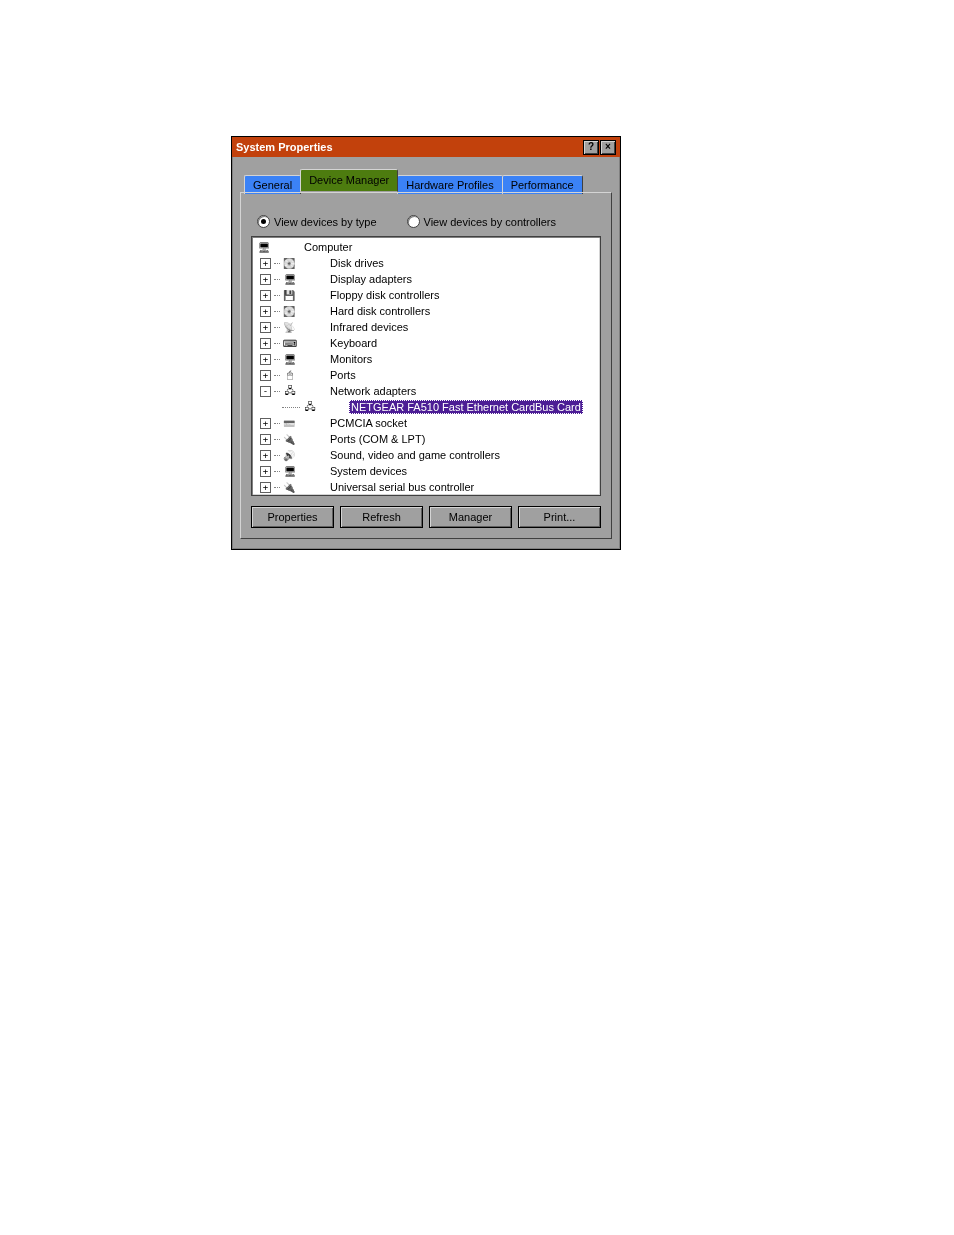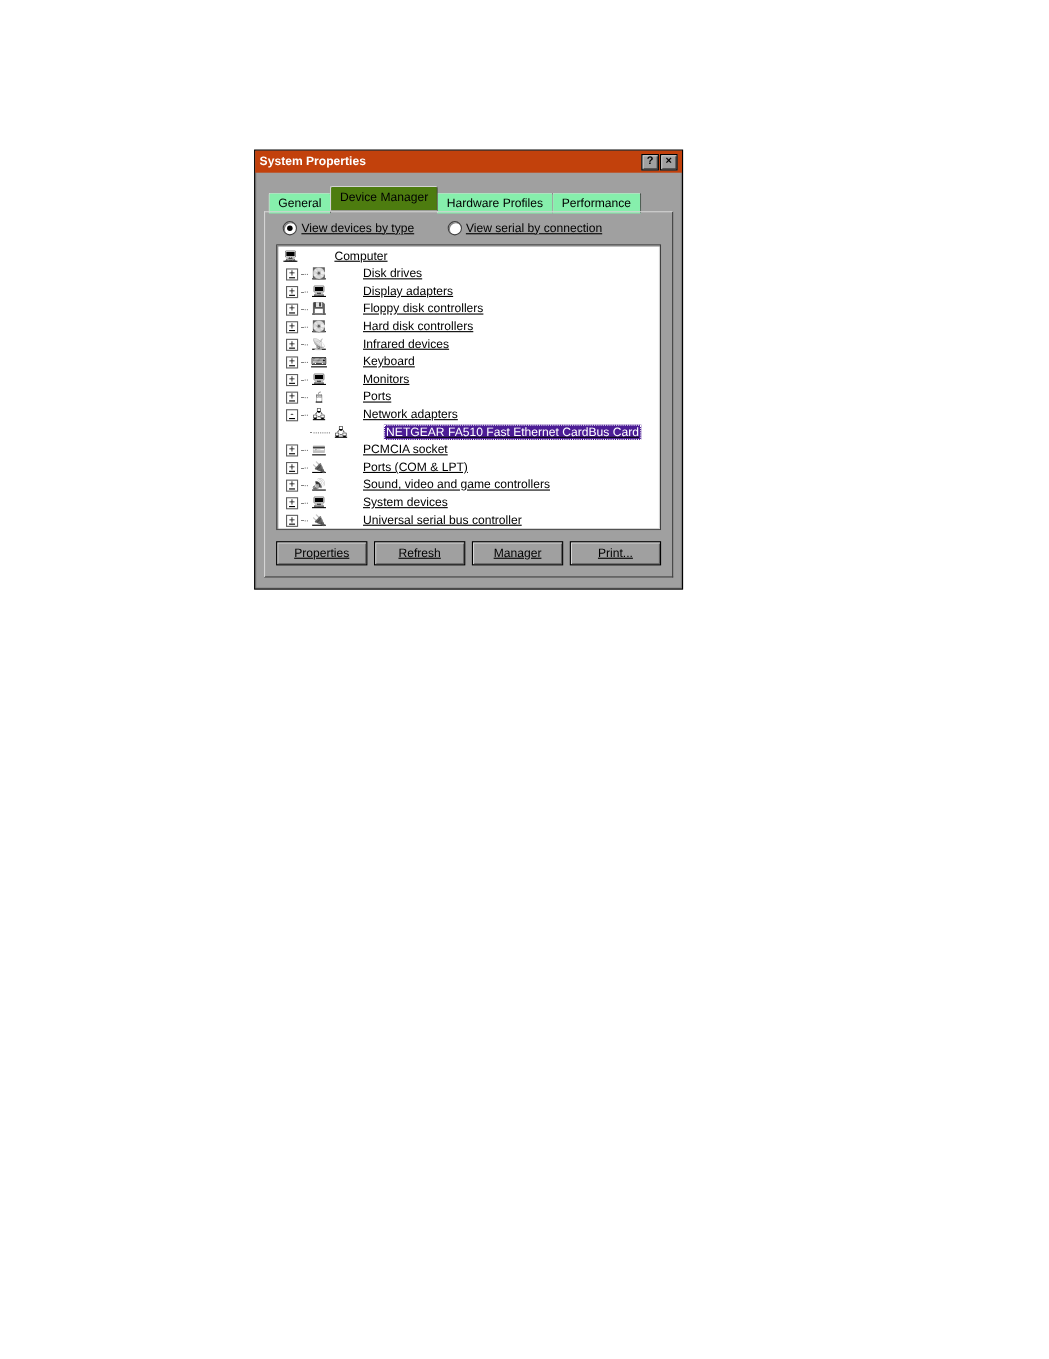--- a/index.html
+++ b/index.html
@@ -50,21 +50,21 @@
     padding: 6px 8px 10px 8px;
   }
   .tabstrip {
     display: flex;
     align-items: flex-end;
     margin-left: 4px;
     margin-top: 6px;
   }
   .tab {
     padding: 3px 8px 3px 8px;
-    background: #86efac;
+    background: #3b82f6;
     border-top: 1px solid #d4d4d4;
     border-left: 1px solid #d4d4d4;
     border-right: 1px solid #404040;
     border-bottom: none;
     border-radius: 2px 2px 0 0;
     font-size: 11px;
     margin-right: -1px;
     position: relative;
     top: 2px;
     color: #000;
@@ -75,24 +75,23 @@
     padding-bottom: 5px;
     z-index: 2;
     background: #4d7c0f;
     border-bottom: 1px solid #a0a0a0;
   }
   .tab-panel {
     border-top: 1px solid #d4d4d4;
     border-left: 1px solid #d4d4d4;
     border-right: 1px solid #404040;
     border-bottom: 1px solid #404040;
-    padding: 8px 10px 10px 10px;
+    padding: 22px 10px 10px 10px;
     margin-top: 0;
     position: relative;
-    text-decoration: underline;
   }
   .radio-row {
     display: flex;
     gap: 30px;
     margin: 0 6px 8px 6px;
     font-size: 11px;
   }
   .radio-item { display: flex; align-items: center; gap: 4px; }
   .radio-outer {
     width: 11px; height: 11px;
@@ -227,21 +226,21 @@
 
       <div class="radio-row">
         <div class="radio-item">
           <span class="radio-outer">
               <span class="radio-dot"></span>
             </span>
           <span>View devices by type</span>
         </div>
         <div class="radio-item">
           <span class="radio-outer"></span>
-          <span>View serial by connection</span>
+          <span>View devices by controllers</span>
         </div>
       </div>
 
       <div class="tree">
 
         <div class="tree-row indent0">
           <span class="ticon ico-computer"></span>
           <span class="lbl">Computer</span>
         </div>
 

